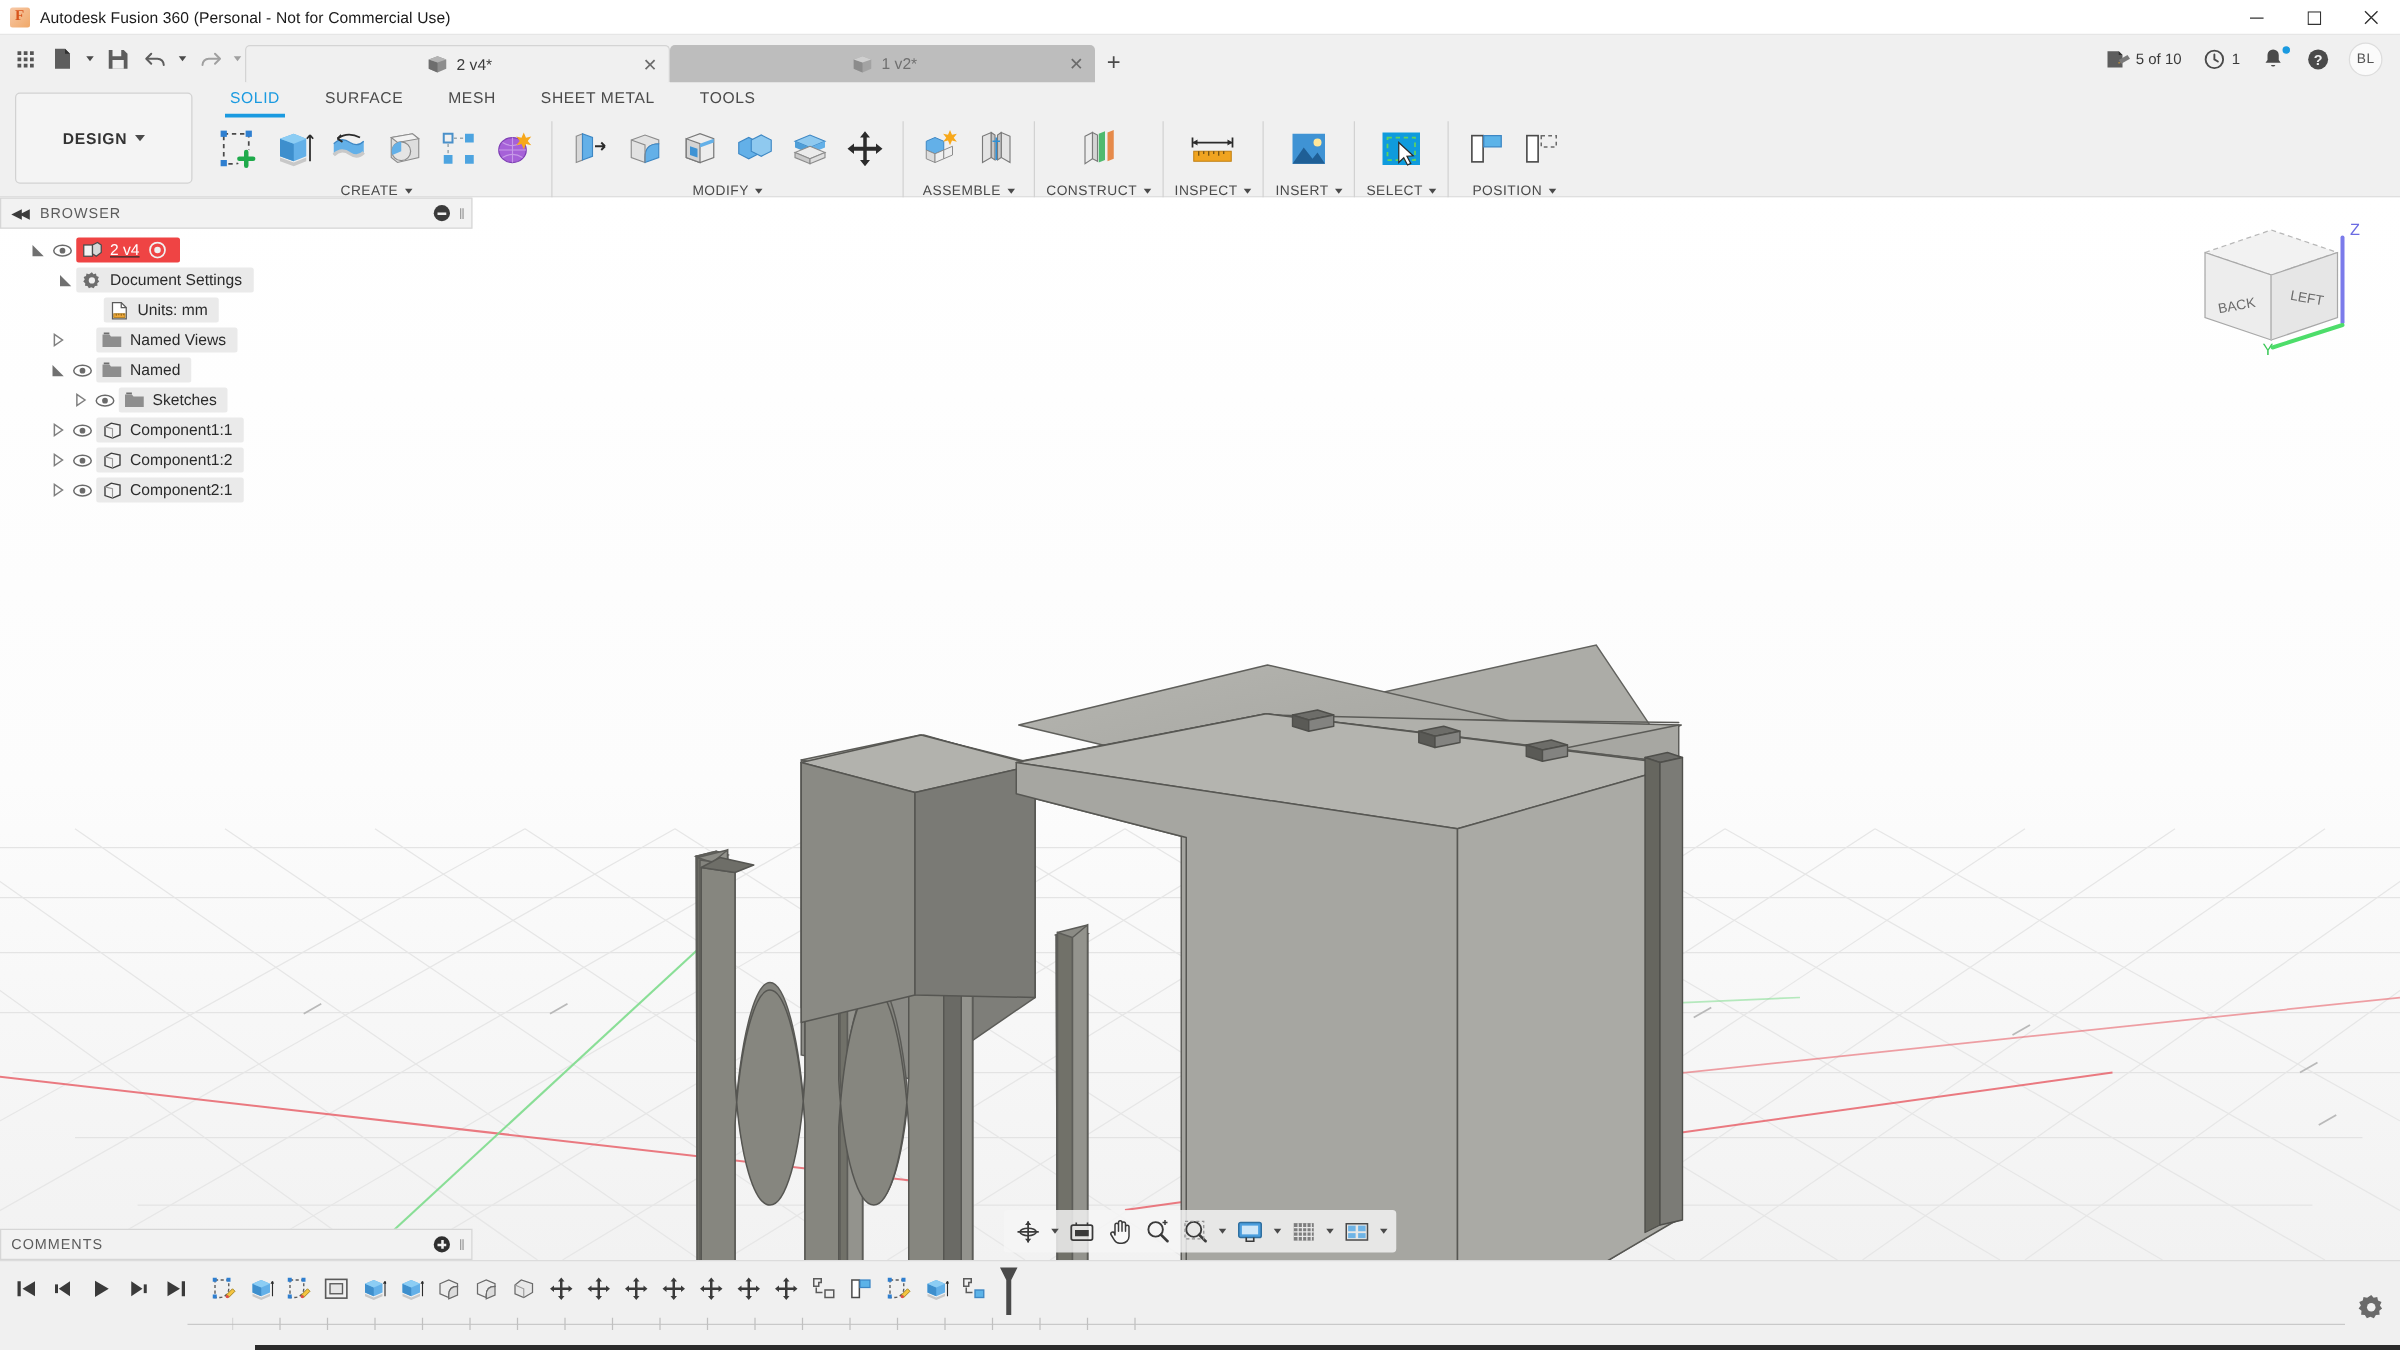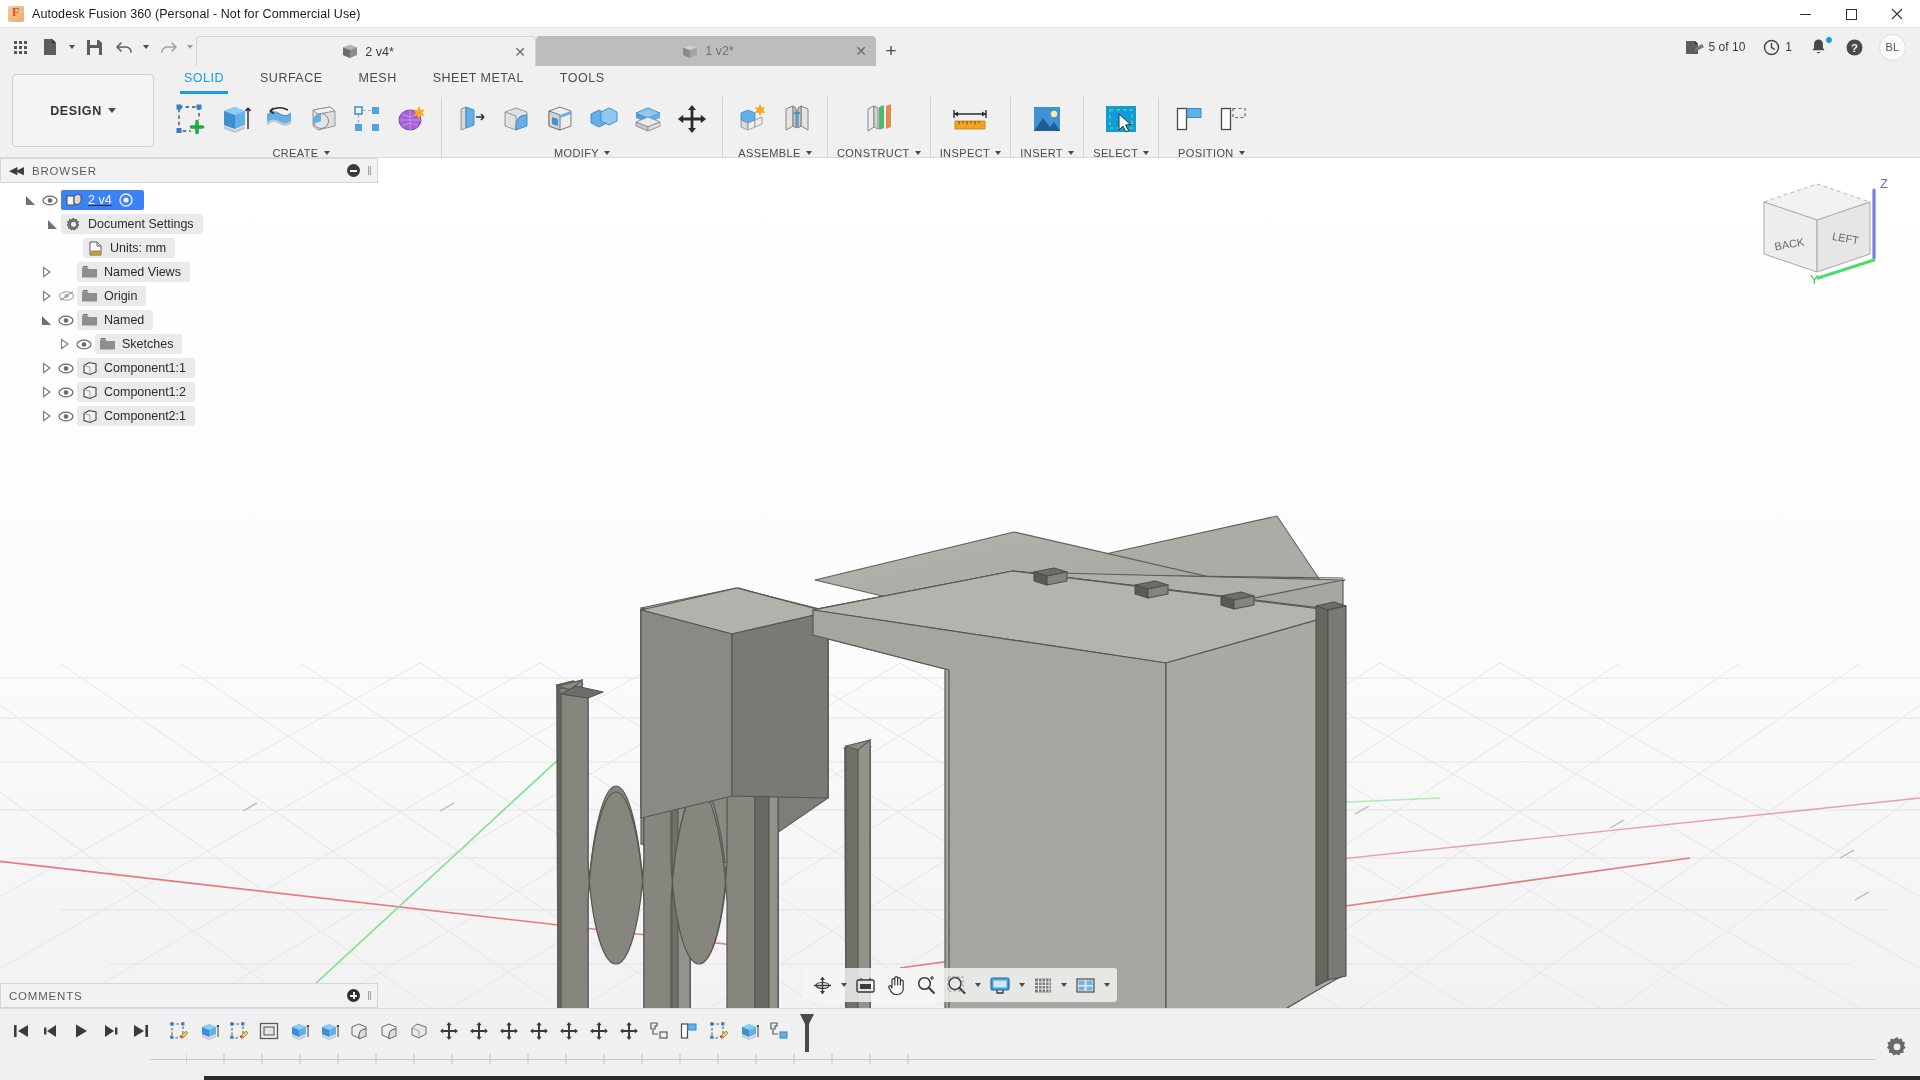--- a/index.html
+++ b/index.html
@@ -156,21 +156,21 @@
   .hdr-grip { margin-left: 7px; color: #9a9a9a; font-size: 12px; letter-spacing: -1px;}
 
   #tree { padding-top: 5px; }
   .node { display: flex; align-items: center; height: 24px; padding-left: 0; }
   .twisty { width: 17px; display: flex; align-items: center; justify-content: center; flex: 0 0 auto; }
   .eye { width: 22px; flex:0 0 auto; display:flex;align-items:center;justify-content:center;}
   .nodebody {
     display:flex; align-items:center; gap: 6px; background:#eaeaea; border-radius:2px;
     padding: 2px 9px 2px 4px; height: 20px;
   }
-  .nodebody.sel { background: #3b82f6; text-decoration: underline; }
+  .nodebody.sel { background: #ef4444; text-decoration: underline; }
   .nodebody.sel .nodelabel { color: #ffffff; }
   .nodelabel { font-size: 12.5px; color: #2b2b2b; white-space: nowrap; }
   .ticon { width: 17px; height: 16px; flex:0 0 auto; display:flex;align-items:center;justify-content:center;}
 
   
   #comments {
     position: absolute; left: 0; bottom: 0; width: 378px; height: 25px;
     background: #f2f2f2; border: 1px solid #d6d6d6; display: flex; align-items: center;
     padding: 0 6px 0 8px; z-index: 5;
   }
@@ -1171,43 +1171,20 @@
           <span class="ticon">
             <svg width="17" height="14" viewBox="0 0 17 14">
                 <path d="M1 2.5 h5.5 l1.3 1.6 h8.2 v8.4 h-15 Z" fill="#8e8e8e"></path>
                 <path d="M2 1 h4.5 v1.4 h-4.5 Z" fill="#6e6e6e"></path>
               </svg>
           </span>
           <span class="nodelabel">Named Views</span>
         </span>
       </div>
 
-      <div class="node" style="padding-left:38px">
-        <span class="twisty">
-          <svg width="12" height="12" viewBox="0 0 12 12">
-              <path d="M2.5 1.5 L9 6 L2.5 10.5 Z" fill="none" stroke="#808080" stroke-width="1.2"></path>
-            </svg>
-        </span>
-        <span class="eye">
-          <svg width="17" height="12" viewBox="0 0 17 12">
-            <ellipse cx="8.5" cy="6" rx="7" ry="4.2" fill="none" stroke="#b0b0b0" stroke-width="1.2"></ellipse>
-            <circle cx="8.5" cy="6" r="2.2" fill="#b6b6b6"></circle>
-            <path d="M2 10.5 L15 1.5" stroke="#9c9c9c" stroke-width="1.2"></path>
-          </svg>
-        </span>
-        <span class="nodebody">
-          <span class="ticon">
-            <svg width="17" height="14" viewBox="0 0 17 14">
-                <path d="M1 2.5 h5.5 l1.3 1.6 h8.2 v8.4 h-15 Z" fill="#8e8e8e"></path>
-                <path d="M2 1 h4.5 v1.4 h-4.5 Z" fill="#6e6e6e"></path>
-              </svg>
-          </span>
-          <span class="nodelabel">Origin</span>
-        </span>
-      </div>
 
       <div class="node" style="padding-left:38px">
         <span class="twisty">
           <svg width="12" height="12" viewBox="0 0 12 12">
               <path d="M1 2 L1 11 L10 11 Z" fill="#707070"></path>
             </svg>
         </span>
         <span class="eye">
           <svg width="16" height="11" viewBox="0 0 16 11">
               <ellipse cx="8" cy="5.5" rx="7" ry="4.3" fill="none" stroke="#6a6a6a" stroke-width="1.2"></ellipse>

